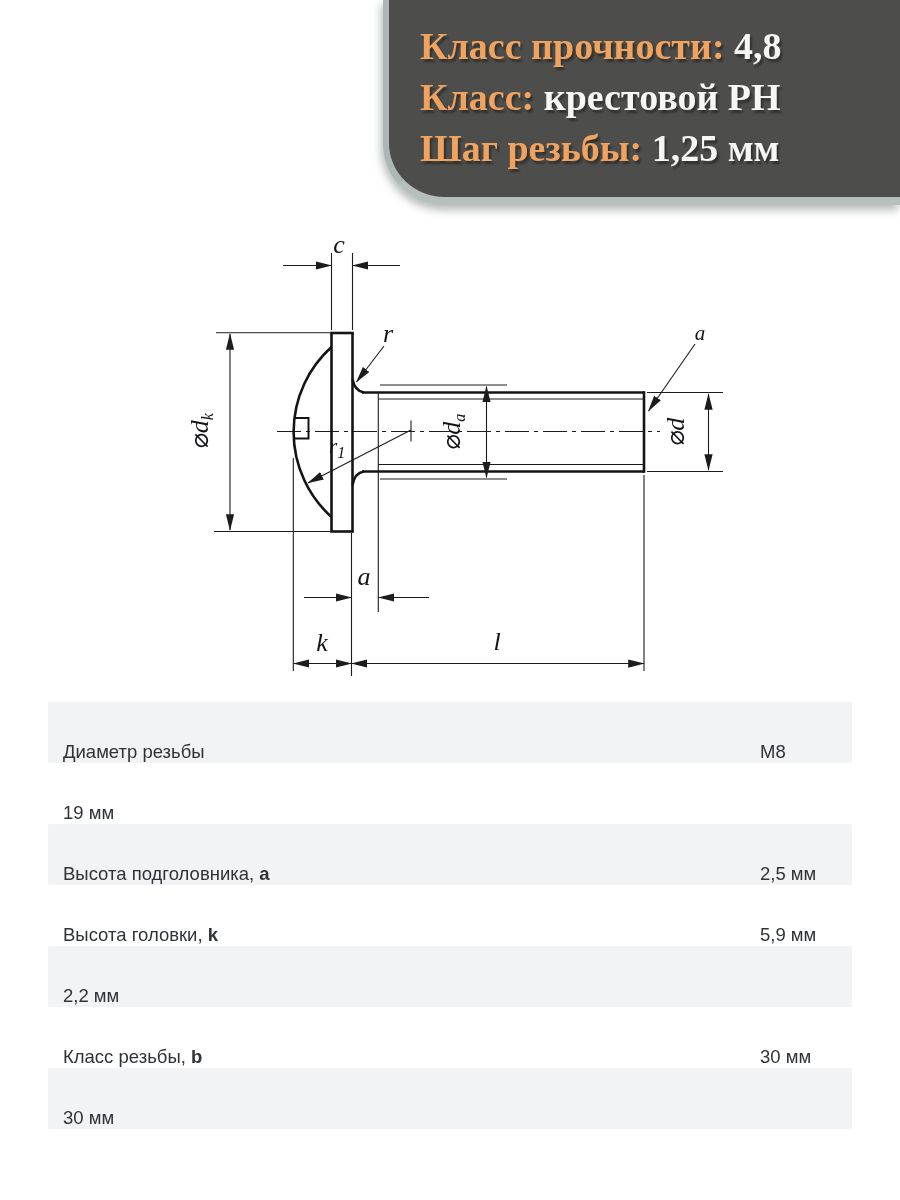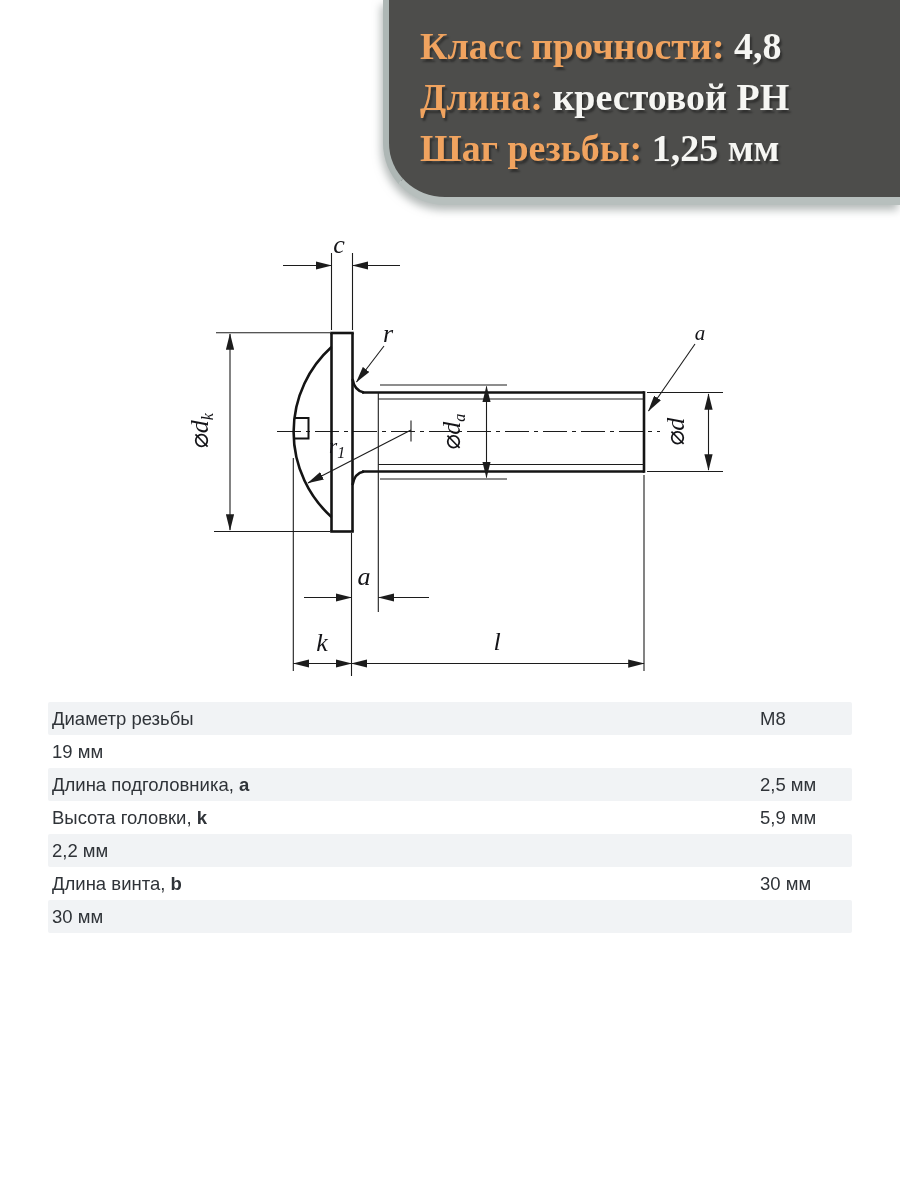--- a/index.html
+++ b/index.html
@@ -27,21 +27,21 @@
   .n{stroke:#141414;stroke-width:2;fill:none;}
   .cl{stroke:#1c1c1c;stroke-width:1.1;fill:none;stroke-dasharray:24 5 4 5;}
   .dlab{font-family:"Liberation Serif","DejaVu Serif","DejaVu Sans",serif;
         font-style:italic;font-size:26px;fill:#141418;}
   .dlab-sm{font-family:"Liberation Serif","DejaVu Serif","DejaVu Sans",serif;
         font-style:italic;font-size:21px;fill:#141418;}
   .sub{font-size:16px;}
 
   
   .spec-table{position:absolute;left:48px;top:702px;width:804px;color:#2f3338;}
-  .trow{display:flex;align-items:center;height:33px;font-size:18.5px;padding-left:4px;}
+  .trow{display:flex;align-items:flex-end;height:61px;font-size:18.5px;padding-left:15px;}
   .trow.odd{background:#f1f3f5;border-radius:2px;}
   .trow .lbl{flex:1 1 auto;}
   .trow .lbl b{font-weight:700;}
   .trow .val{flex:0 0 92px;}
 </style>
 </head>
 <body>
 
 <div class="page">
 
@@ -130,50 +130,50 @@
     <text class="dlab" x="322" y="651" text-anchor="middle">k</text>
     <text class="dlab" x="497" y="650" text-anchor="middle">l</text>
   </svg>
 
   <div class="badge">
     <div class="badge-line">
       <span class="badge-label">Класс прочности:</span>
       <span class="badge-value">4,8</span>
     </div>
     <div class="badge-line">
-      <span class="badge-label">Длина:</span>
+      <span class="badge-label">Класс:</span>
       <span class="badge-value">крестовой PH</span>
     </div>
     <div class="badge-line">
       <span class="badge-label">Шаг резьбы:</span>
       <span class="badge-value">1,25 мм</span>
     </div>
   </div>
 
   <div class="spec-table">
     <div class="trow odd">
       <span class="lbl"><span>Диаметр резьбы</span><b></b></span>
       <span class="val">М8</span>
     </div>
     <div class="trow">
       <span class="val">19 мм</span>
     </div>
     <div class="trow odd">
-      <span class="lbl"><span>Длина подголовника, </span><b>a</b></span>
+      <span class="lbl"><span>Высота подголовника, </span><b>a</b></span>
       <span class="val">2,5 мм</span>
     </div>
     <div class="trow">
       <span class="lbl"><span>Высота головки, </span><b>k</b></span>
       <span class="val">5,9 мм</span>
     </div>
     <div class="trow odd">
       <span class="val">2,2 мм</span>
     </div>
     <div class="trow">
-      <span class="lbl"><span>Длина винта, </span><b>b</b></span>
+      <span class="lbl"><span>Класс резьбы, </span><b>b</b></span>
       <span class="val">30 мм</span>
     </div>
     <div class="trow odd">
       <span class="val">30 мм</span>
     </div>
   </div>
 
 </div>
 
 </body></html>

